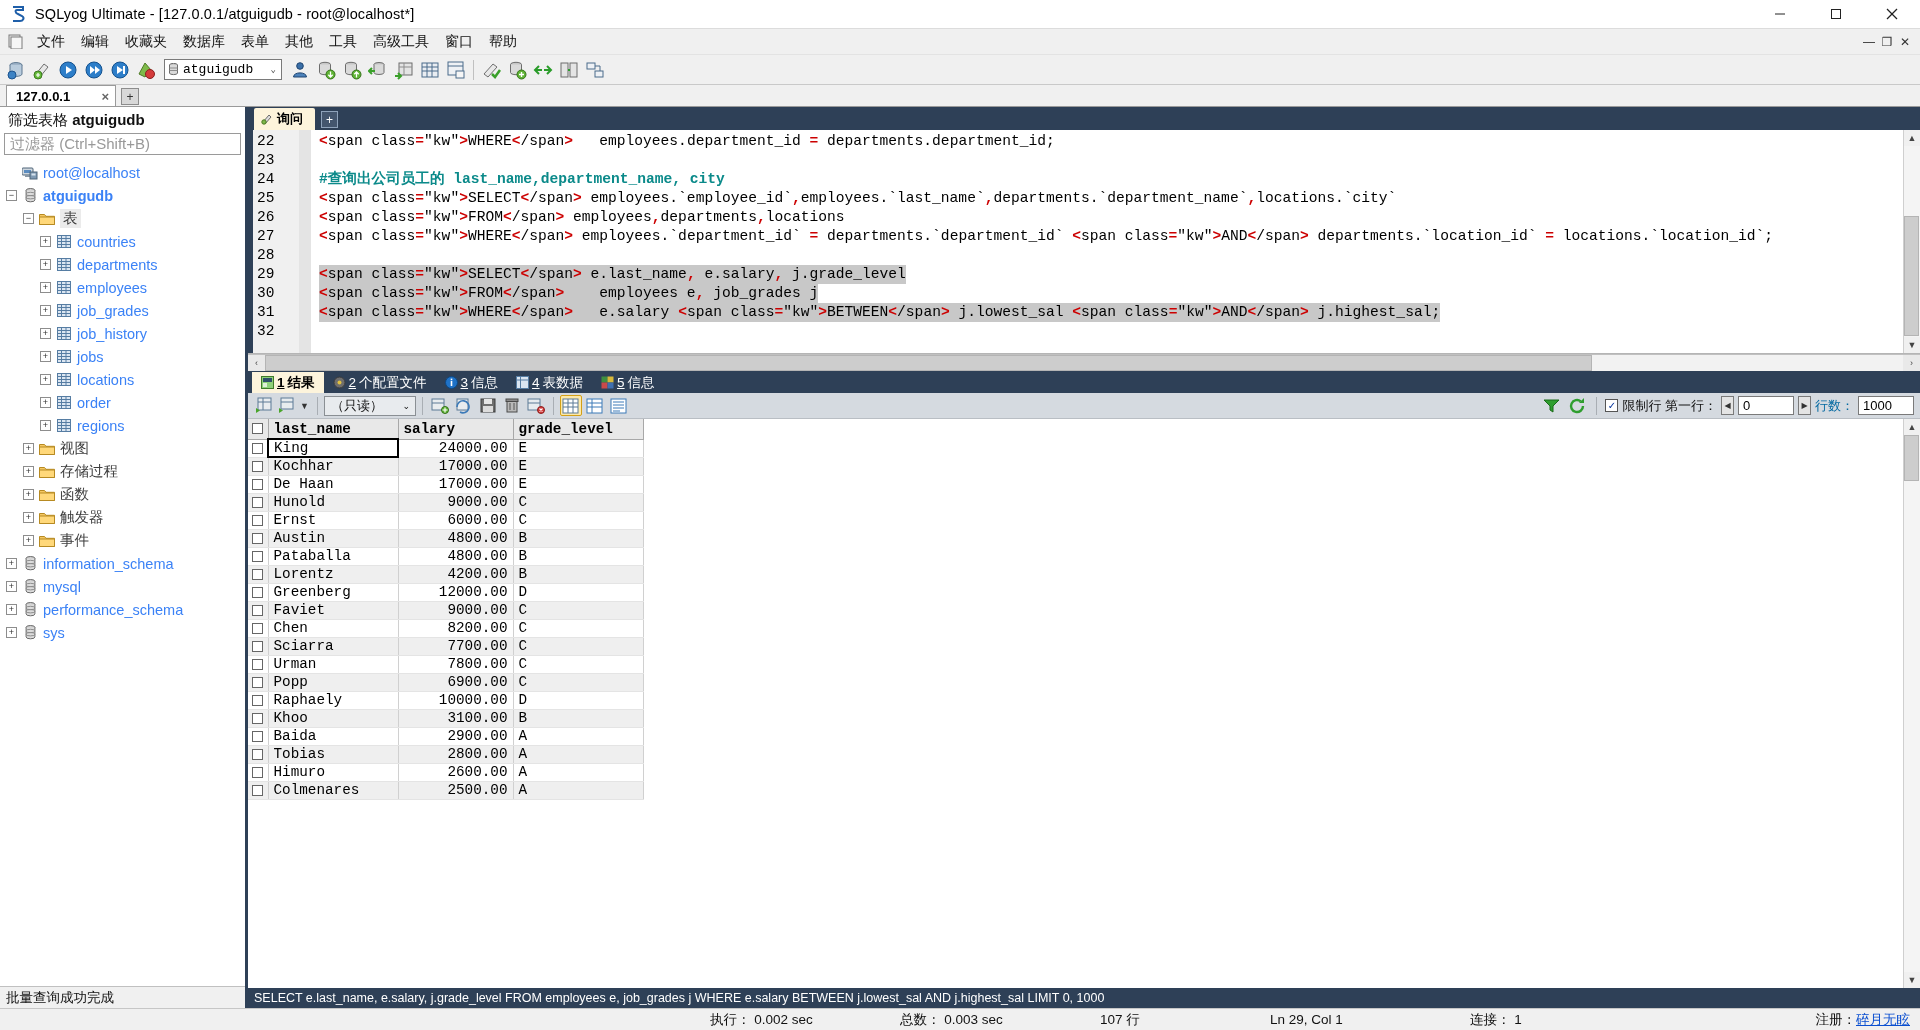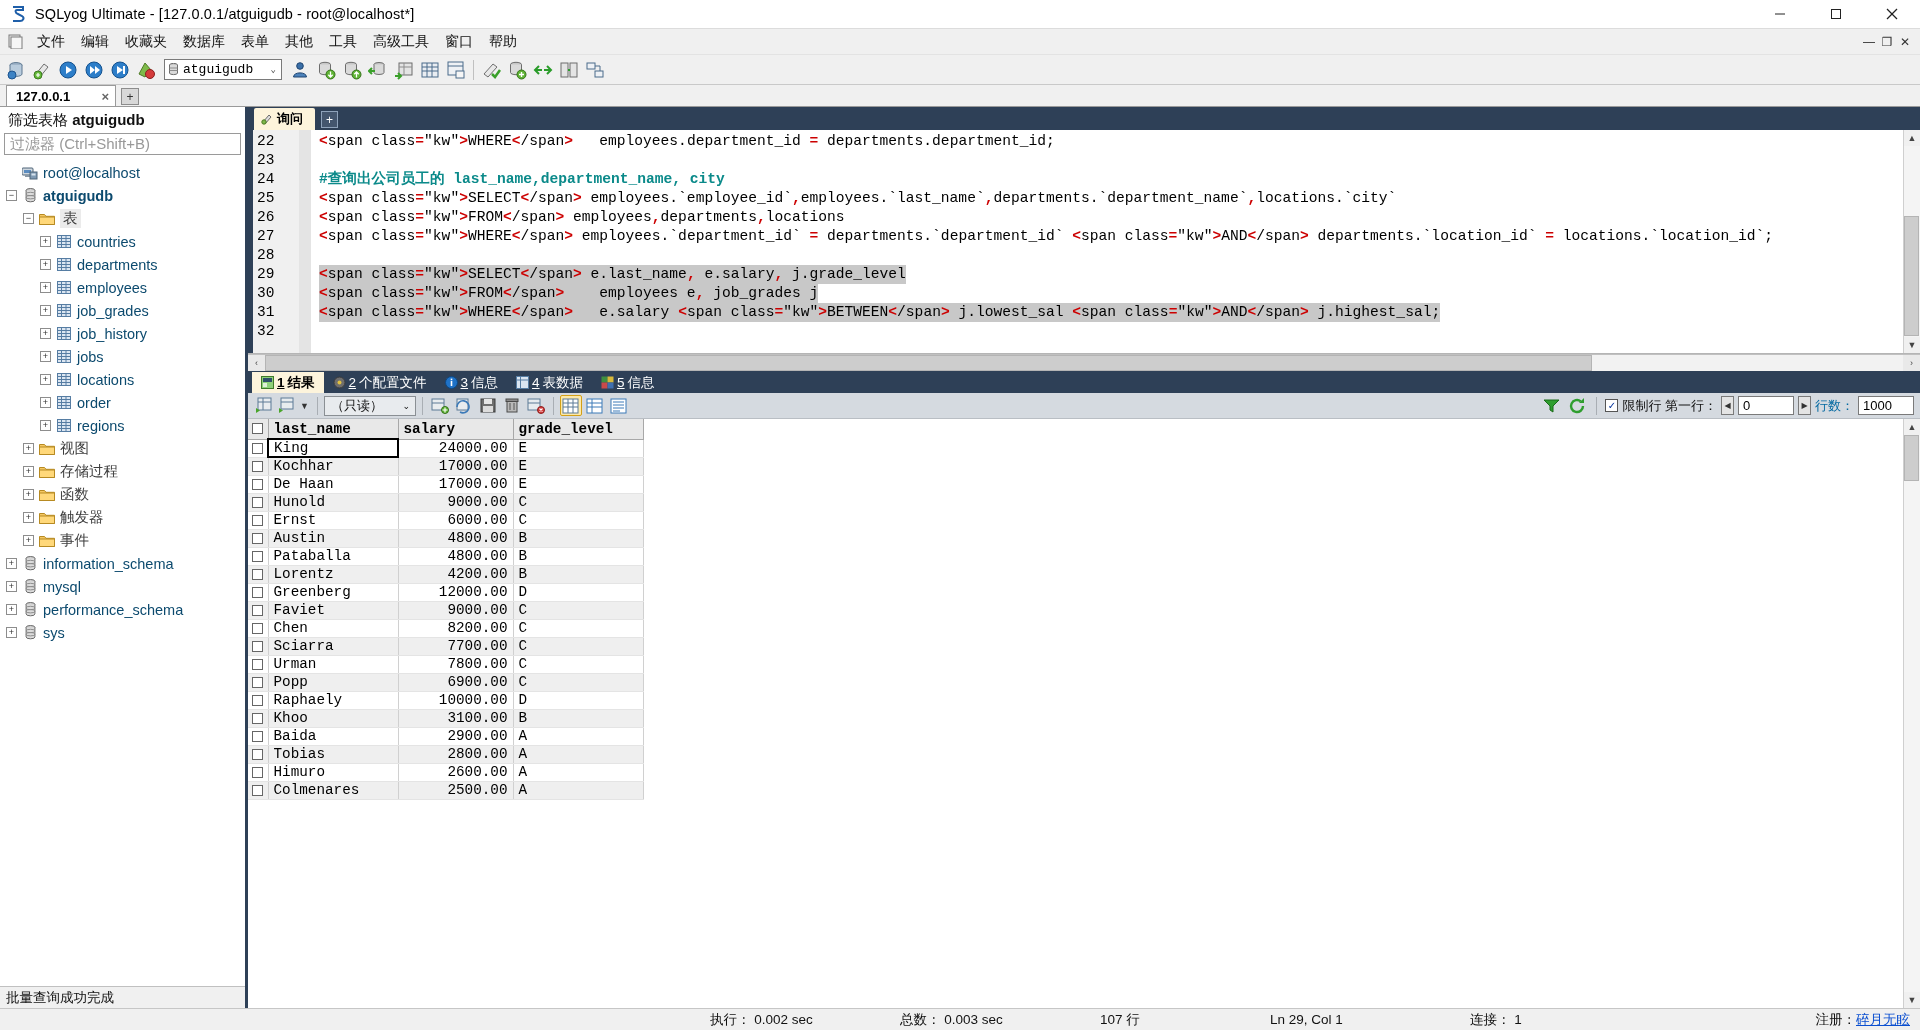--- a/index.html
+++ b/index.html
@@ -121,21 +121,21 @@
     display: flex; align-items: center; height: 23px; white-space: nowrap;
   }
   .expander {
     width: 11px; height: 11px; border: 1px solid #8d8d8d; background: #fff;
     display: inline-flex; align-items: center; justify-content: center;
     font-size: 9px; line-height: 1; color: #333; margin-right: 5px; flex: 0 0 auto;
     font-family: "Liberation Sans", sans-serif;
   }
   .expander-none { width: 11px; margin-right: 5px; flex:0 0 auto; }
   .tree-icon { width: 16px; height: 16px; margin-right: 5px; flex: 0 0 auto; display:flex; align-items:center; justify-content:center;}
-  .tree-label { color: #0c4a6e; }
+  .tree-label { color: #3b82f6; }
   .tree-label.bold { font-weight: bold; }
   .tree-label.cn { color: #3d3d3d; }
   .tree-label.sel { background: #ebebeb; padding: 0 3px; }
 
   .left-status {
     height: 22px; border-top: 1px solid #c0c0c0;
     display: flex; align-items: center; padding-left: 6px;
     font-size: 13.5px; color: #111; background: #f0f0f0;
   }
 
@@ -1108,20 +1108,21 @@
       </div>
       <div class="vscroll">
         <div class="vs-btn">▲</div>
         <div class="vs-track">
           <div class="vs-thumb"></div>
         </div>
         <div class="vs-btn">▼</div>
       </div>
     </div>
 
+    <div class="sql-footer">SELECT e.last_name, e.salary, j.grade_level FROM employees e, job_grades j WHERE e.salary BETWEEN j.lowest_sal AND j.highest_sal LIMIT 0, 1000</div>
   </div>
 </div>
 
 <div class="statusbar">
   <div class="sb-cell" style="width:700px"></div>
   <div class="sb-cell" style="width:190px">执行：  0.002 sec</div>
   <div class="sb-cell" style="width:200px">总数：  0.003 sec</div>
   <div class="sb-cell" style="width:170px">107 行</div>
   <div class="sb-cell" style="width:200px">Ln 29, Col 1</div>
   <div class="sb-cell" style="width:200px">连接：  1</div>

